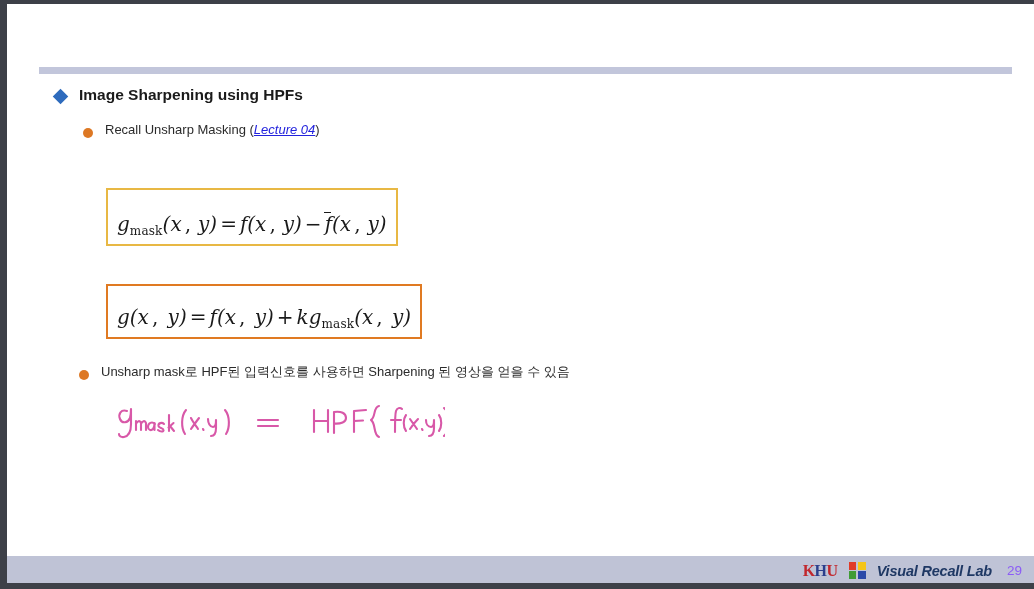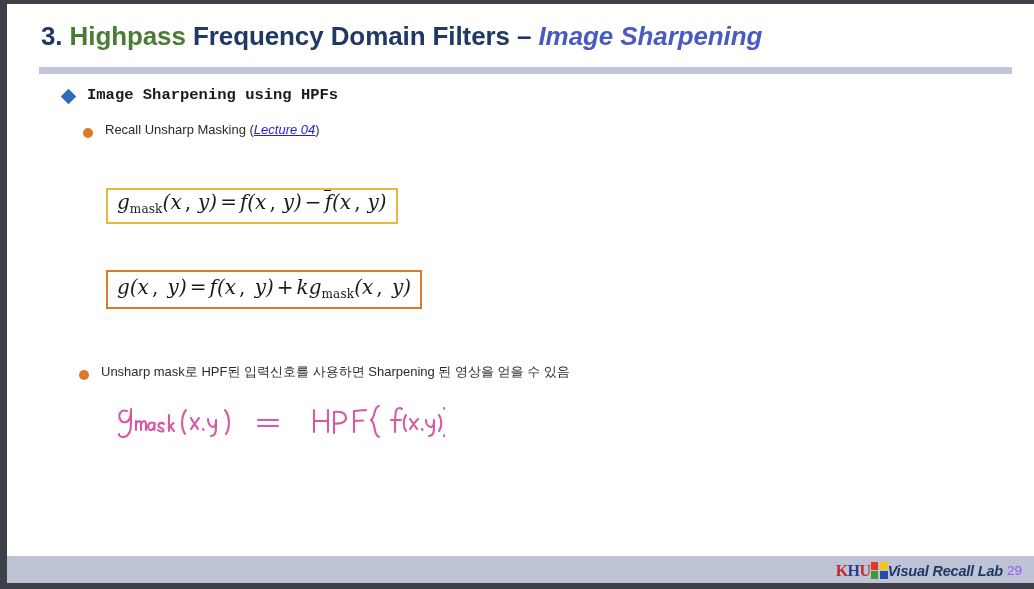--- a/index.html
+++ b/index.html
@@ -114,27 +114,27 @@
   .equation-box {
     position: absolute;
     background: #ffffff;
     display: flex;
     align-items: center;
     box-sizing: border-box;
   }
   #equation-1 {
     left: 99px;
     top: 184px;
-    padding: 0 9px 6px 9px;
+    padding: 22px 9px 6px 9px;
     border: 2px solid #e8b844;
   }
   #equation-2 {
     left: 99px;
-    top: 266px;
-    padding: 4px 9px 6px 9px;
+    top: 280px;
+    padding: 20px 9px 6px 9px;
     border: 2px solid #e07a22;
   }
   .math {
     font-family: "DejaVu Serif", serif;
     font-size: 20px;
     color: #1a1a1a;
     white-space: nowrap;
     line-height: 1.1;
   }
   .math .v { font-style: italic; }
@@ -186,20 +186,21 @@
     font-size: 13px;
     color: #8e92a5;
     white-space: nowrap;
   }
   #footer-right {
     position: absolute;
     right: 12px;
     top: 558px;
     display: flex;
     align-items: center;
+    gap: 11px;
     white-space: nowrap;
   }
   #khu-logo {
     font-size: 16px;
     font-weight: bold;
     letter-spacing: -0.5px;
     line-height: 1;
     font-family: "Liberation Serif", serif;
   }
   #khu-logo .k { color: #c1272d; }
@@ -230,30 +231,23 @@
     color: #8b5cf6;
     margin-left: 4px;
   }
 </style>
 </head>
 <body>
 
 <div id="slide-frame">
   <div id="slide-canvas">
 
-    <div id="slide-title">
-      <span class="t-num">3.</span>
-      <span class="t-green">Highpass</span>
-      <span class="t-navy">Frequency Domain Filters</span>
-      <span class="t-navy">–</span>
-      <span class="t-ital">Image Sharpening</span>
-    </div>
     <div id="title-rule"></div>
 
-    <div class="bullet-l1" style="left:56px; top:82px;font-family:Liberation Mono, monospace;">
+    <div class="bullet-l1" style="left:48px; top:82px;">
       <span class="diamond-bullet"></span>
       <span class="l1-text">Image Sharpening using HPFs</span>
     </div>
 
     <div class="bullet-l2" style="left:76px; top:118px;">
       <span class="dot-bullet"></span>
       <span class="l2-text"><span>Recall Unsharp Masking (</span><a class="lecture-link" href="#">Lecture 04</a><span>)</span></span>
     </div>
 
     <div class="equation-box" id="equation-1">

